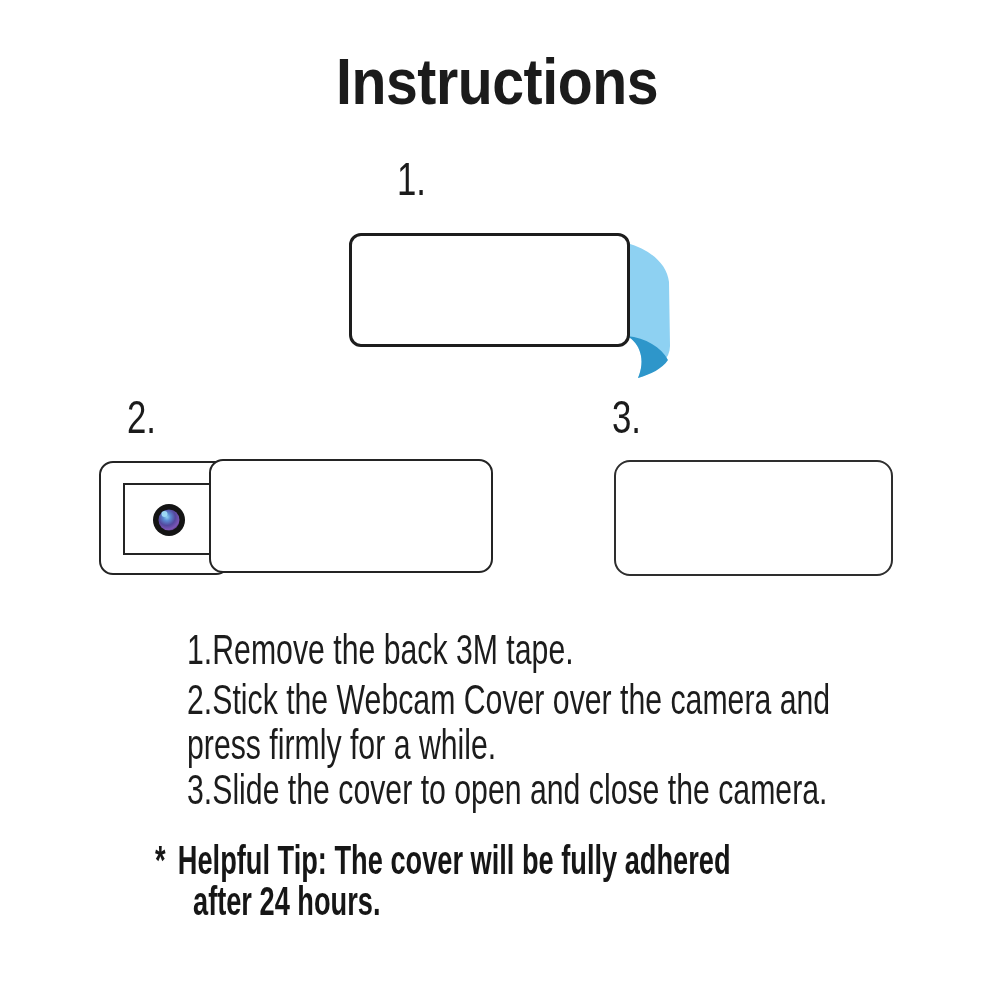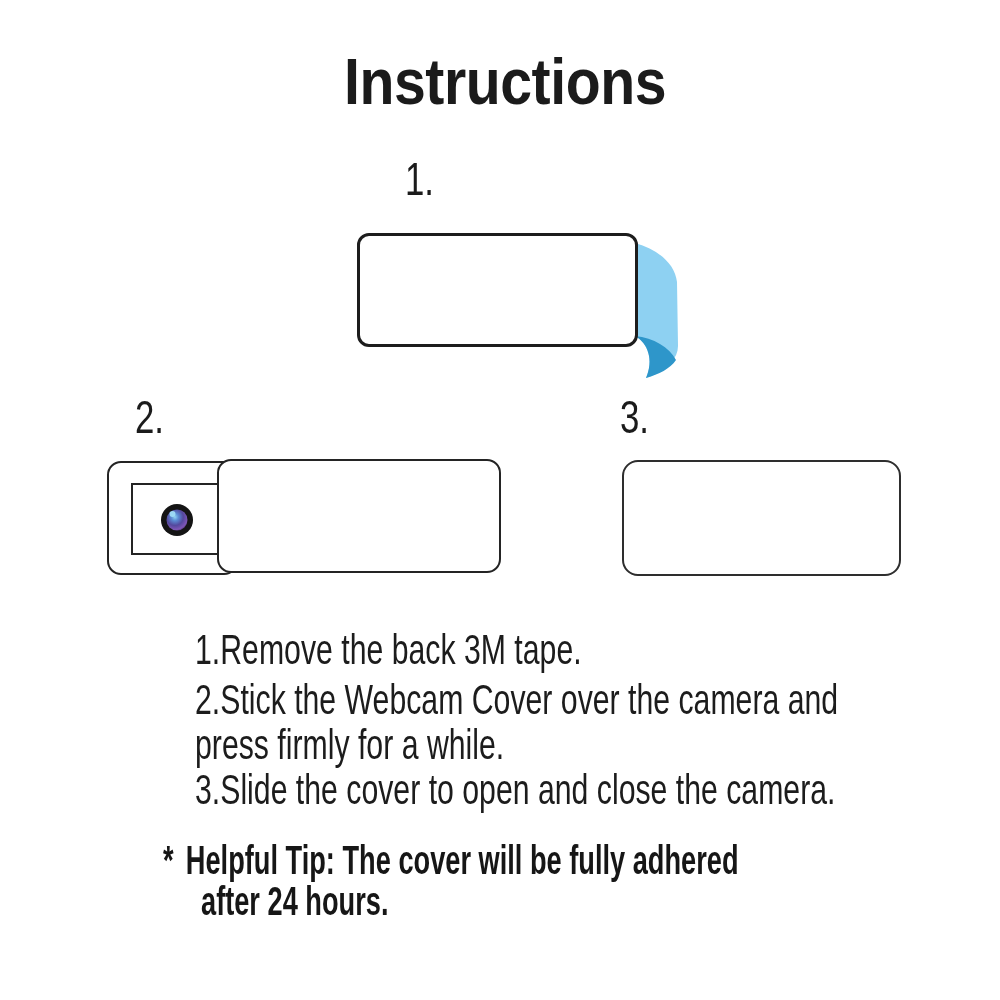--- a/index.html
+++ b/index.html
@@ -57,21 +57,21 @@
   #line2 { left: 187px; top: 721px; }
   #line3 { left: 187px; top: 766px; }
 
   .tip { font-size: 40px; font-weight: 700; transform: scaleX(0.68); color: #161616; }
   #tip1 { left: 155px; top: 838px; display: flex; gap: 18px; }
   #tip2 { left: 193px; top: 879px; }
 </style>
 </head>
 <body>
 
-<div class="abs" style="left:8px;top:0;width:920px;height:1000px;">
+<div class="abs" style="left:0;top:0;width:920px;height:1000px;">
 
   <div id="title" class="abs sx">Instructions</div>
 
   <div id="num1" class="abs sx step-num">1.</div>
   <div id="rect1" class="abs shape"></div>
   <svg id="tape" class="abs" width="52" height="142" viewBox="0 0 52 142" aria-hidden="true">
     <path d="M3,3 C27,10 43,24 45,42 L46,106 C46,118 36,128 20,136 L14,138 C22,120 16,103 3,96 Z" fill="#8ed1f2"></path>
     <path d="M3,96 C22,98 37,107 44,120 C38,129 27,134 14,138 C22,120 16,103 3,96 Z" fill="#2e96ca"></path>
   </svg>
 

